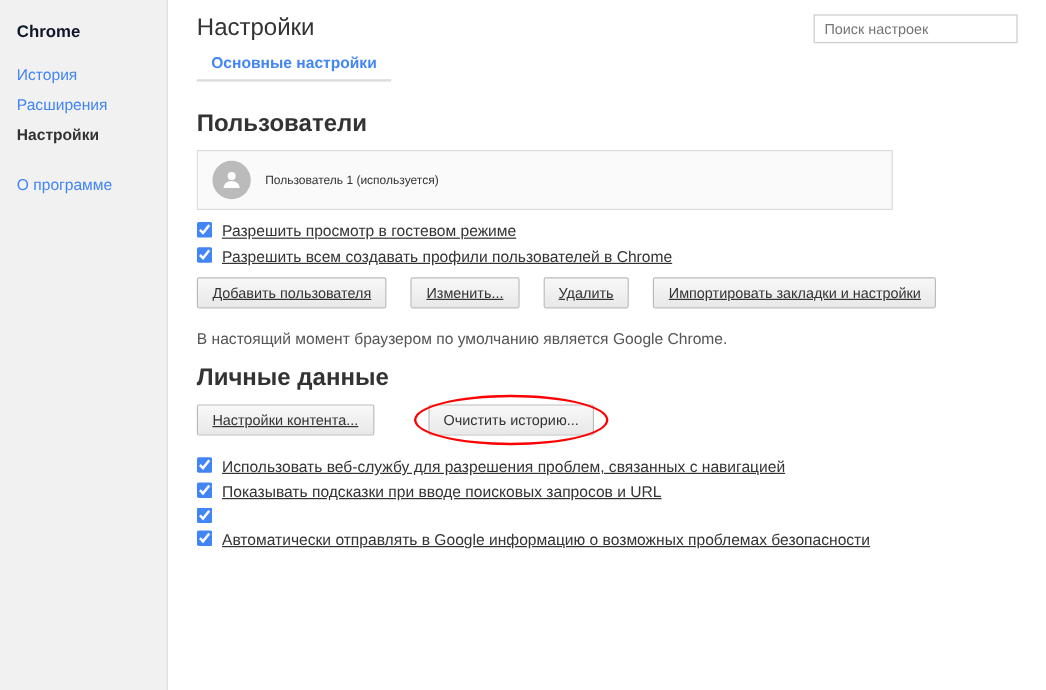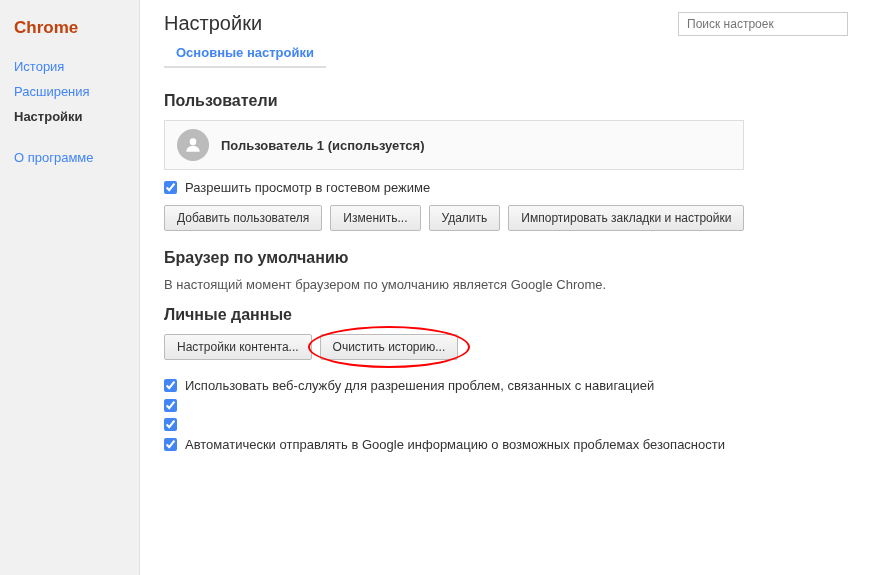--- a/index.html
+++ b/index.html
@@ -15,23 +15,23 @@
 
     
     #sidebar {
       width: 140px;
       min-width: 140px;
       background: #f1f1f1;
       padding: 10px 0;
       border-right: 1px solid #e0e0e0;
     }
     #sidebar-title {
-      font-size: 17px;
+      font-size: 14px;
       font-weight: bold;
-      color: #c2410c;
+      color: #0f172a;
       padding: 8px 14px 16px 14px;
     }
     .sidebar-link {
       display: block;
       padding: 5px 14px;
       color: #4285f4;
       text-decoration: none;
       cursor: pointer;
       font-size: 13px;
     }
@@ -84,21 +84,21 @@
       border: 1px solid #ccc;
       padding: 4px 8px;
       font-size: 12px;
       width: 170px;
       color: #15803d;
       outline: none;
     }
 
     
     .section-title {
-      font-size: 16px;
+      font-size: 20px;
       font-weight: bold;
       color: #333;
       margin-bottom: 10px;
       margin-top: 6px;
     }
 
     
     .user-card {
       display: flex;
       align-items: center;
@@ -114,42 +114,44 @@
       background: #bbb;
       border-radius: 50%;
       margin-right: 12px;
       display: flex;
       align-items: center;
       justify-content: center;
       color: #fff;
       font-size: 18px;
     }
     .user-name {
-      font-weight: bold;
-      font-size: 13px;
+      font-weight: normal;
+      font-size: 10px;
     }
 
     
     .checkbox-row {
       display: flex;
-      align-items: center;
+      align-items: flex-start;
       margin-bottom: 6px;
       font-size: 13px;
+      text-decoration: underline;
     }
     .checkbox-row input[type="checkbox"] {
       margin-right: 8px;
       accent-color: #4285f4;
     }
 
     
     .btn-row {
       display: flex;
-      gap: 8px;
+      gap: 20px;
       margin-top: 10px;
       margin-bottom: 18px;
+      text-decoration: underline;
     }
     .btn {
       padding: 5px 12px;
       font-size: 12px;
       border: 1px solid #bbb;
       background: linear-gradient(to bottom, #f8f8f8, #e8e8e8);
       color: #333;
       cursor: pointer;
       border-radius: 2px;
     }
@@ -168,20 +170,21 @@
       border: 1px solid #bbb;
       background: linear-gradient(to bottom, #f8f8f8, #e8e8e8);
       color: #333;
       cursor: pointer;
       border-radius: 2px;
       position: relative;
     }
     .clear-history-wrapper {
       position: relative;
       display: inline-block;
+      margin-left: 25px;
     }
     .clear-history-oval {
       position: absolute;
       top: -8px;
       left: -12px;
       right: -12px;
       bottom: -8px;
       border: 2.5px solid red;
       border-radius: 50%;
       pointer-events: none;
@@ -233,48 +236,52 @@
         <path d="M4 20c0-4 3.6-7 8-7s8 3 8 7"></path>
       </svg>
     </div>
     <div class="user-name">Пользователь 1 (используется)</div>
   </div>
 
   <div class="checkbox-row">
     <input type="checkbox" checked="" id="cb-guest" style="">
     <label for="cb-guest">Разрешить просмотр в гостевом режиме</label>
   </div>
+  <div class="checkbox-row">
+    <input type="checkbox" checked="" id="cb-profiles" style="">
+    <label for="cb-profiles">Разрешить всем создавать профили пользователей в Chrome</label>
+  </div>
 
   <div class="btn-row">
     <button class="btn">Добавить пользователя</button>
     <button class="btn">Изменить...</button>
     <button class="btn">Удалить</button>
     <button class="btn">Импортировать закладки и настройки</button>
   </div>
 
-  <div class="section-title">Браузер по умолчанию</div>
   <p class="info-text">В настоящий момент браузером по умолчанию является Google Chrome.</p>
 
   <div class="section-title">Личные данные</div>
 
   <div class="btn-row">
     <button class="btn">Настройки контента...</button>
     <div class="clear-history-wrapper">
       <button class="clear-history-btn btn">Очистить историю...</button>
       <div class="clear-history-oval"></div>
     </div>
   </div>
 
 
   <div class="checkbox-row">
     <input type="checkbox" checked="" id="cb-nav" style="">
     <label for="cb-nav">Использовать веб-службу для разрешения проблем, связанных с навигацией</label>
   </div>
   <div class="checkbox-row">
     <input type="checkbox" checked="" id="cb-suggest" style="">
+    <label for="cb-suggest">Показывать подсказки при вводе поисковых запросов и URL</label>
   </div>
   <div class="checkbox-row">
     <input type="checkbox" checked="" id="cb-preload" style="">
   </div>
   <div class="checkbox-row">
     <input type="checkbox" checked="" id="cb-security" style="">
     <label for="cb-security">Автоматически отправлять в Google информацию о возможных проблемах безопасности</label>
   </div>
 
 </div>

